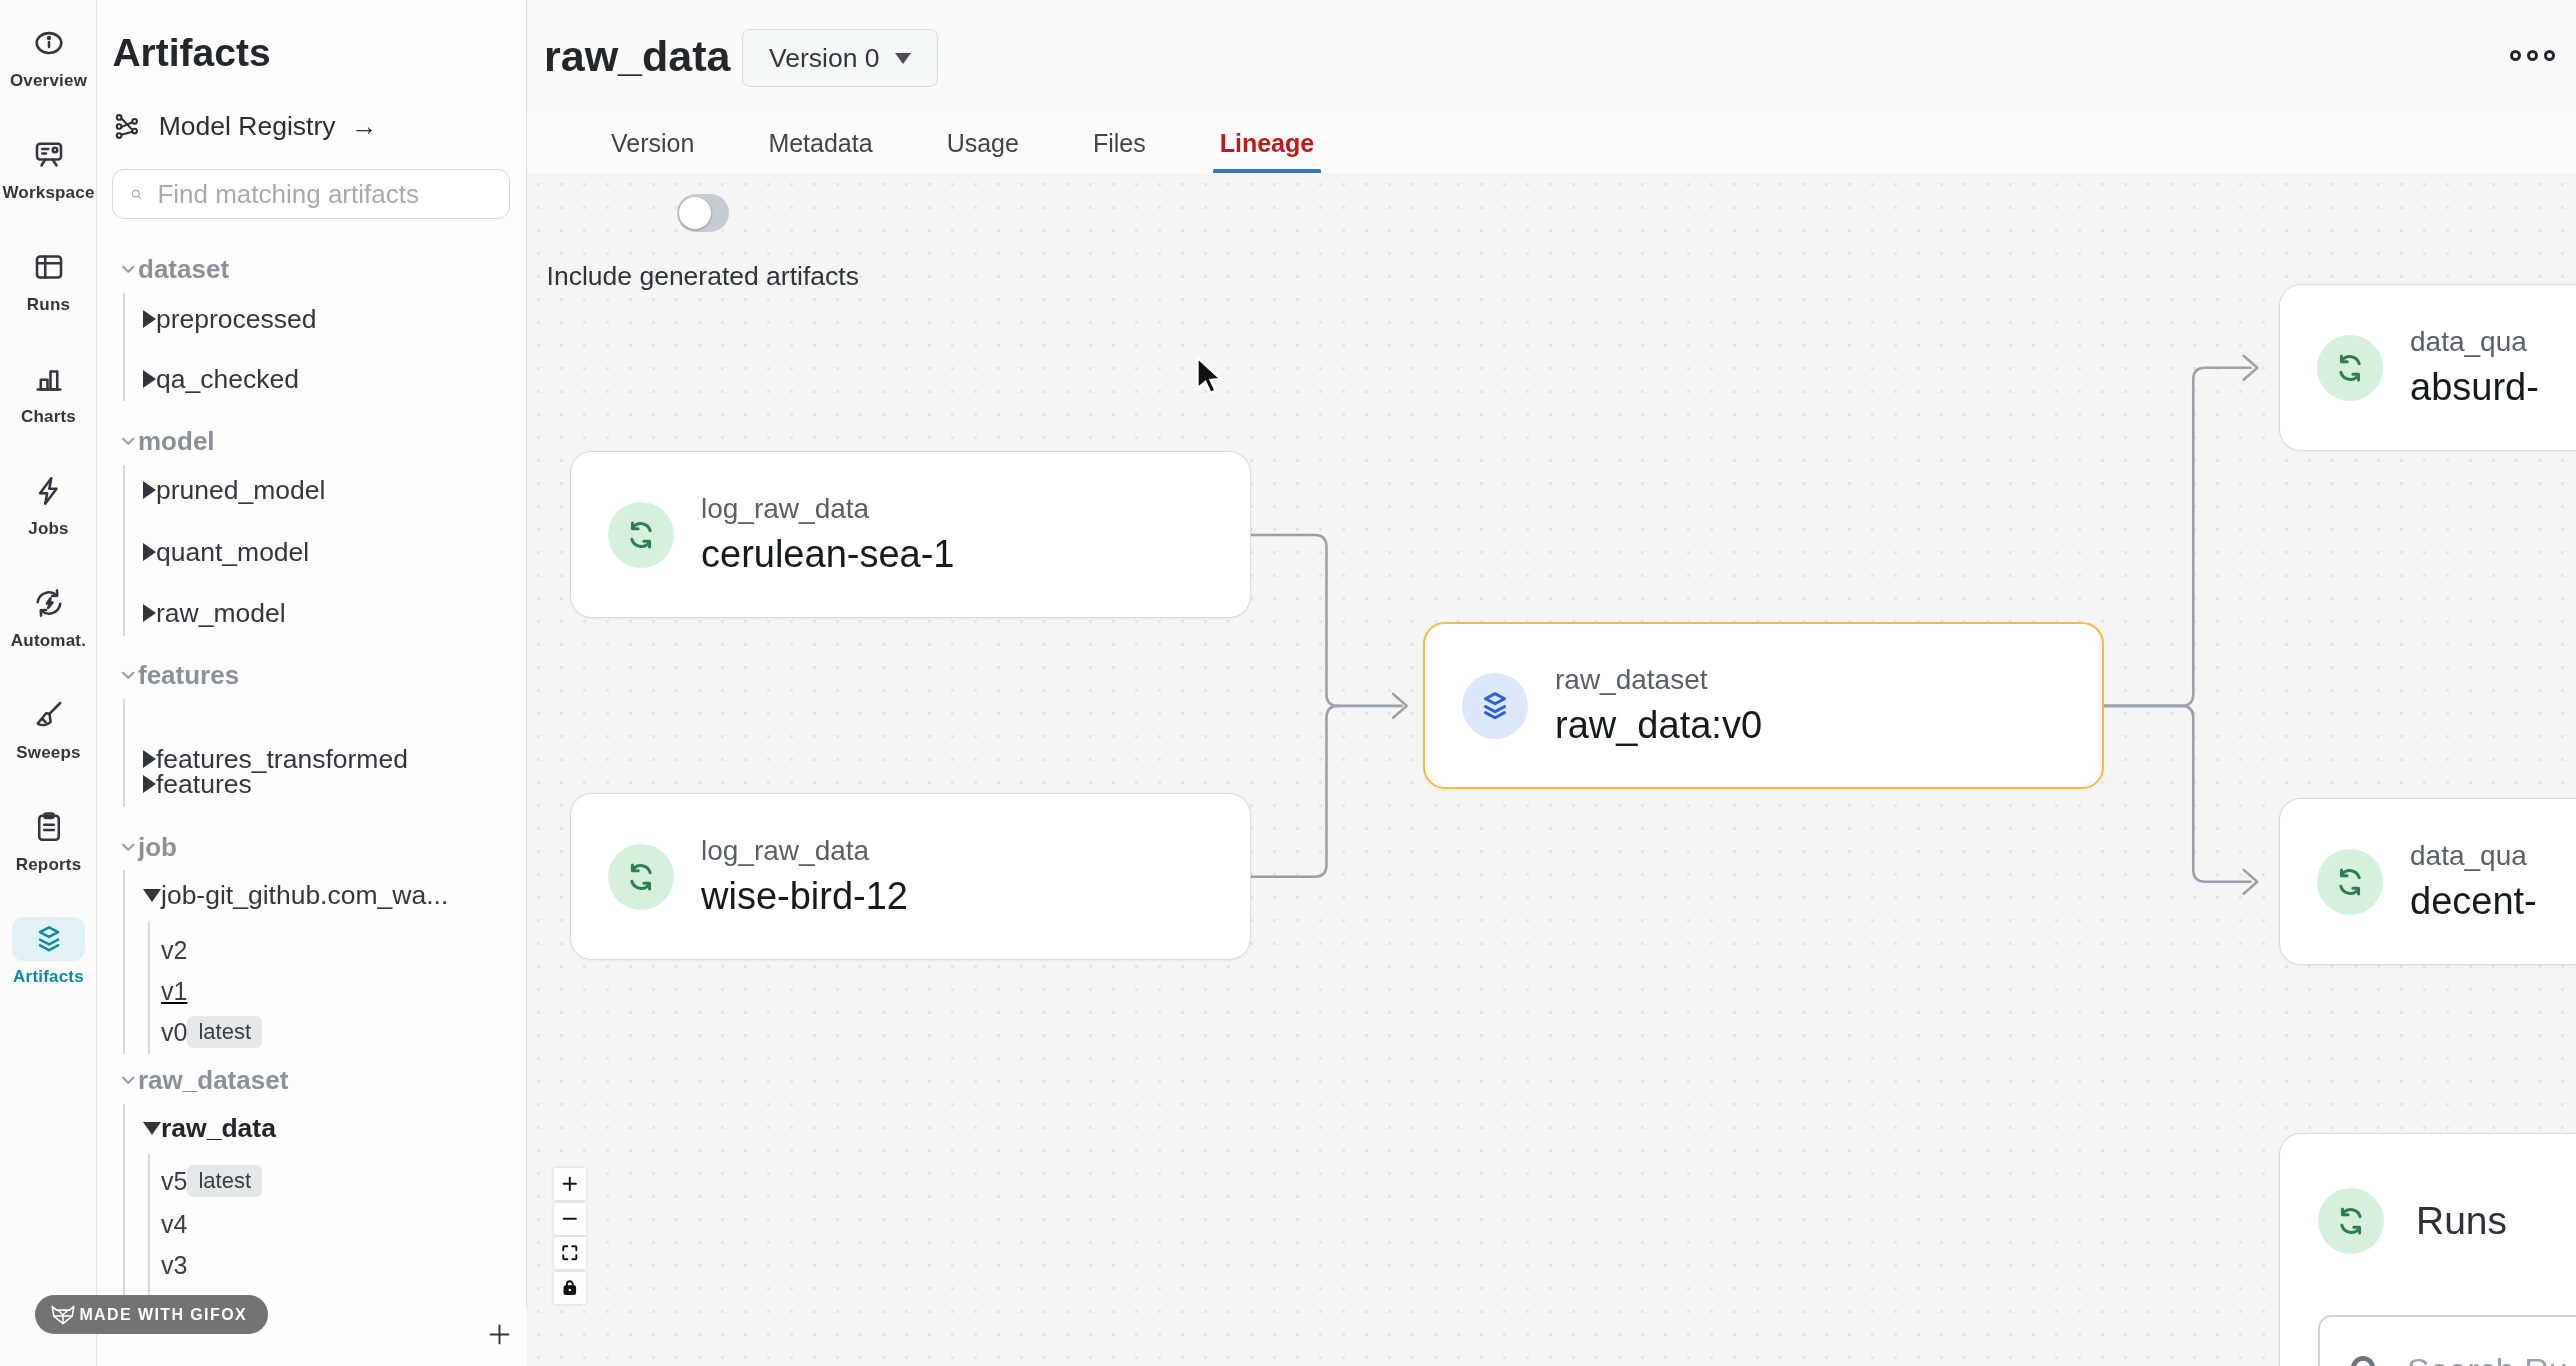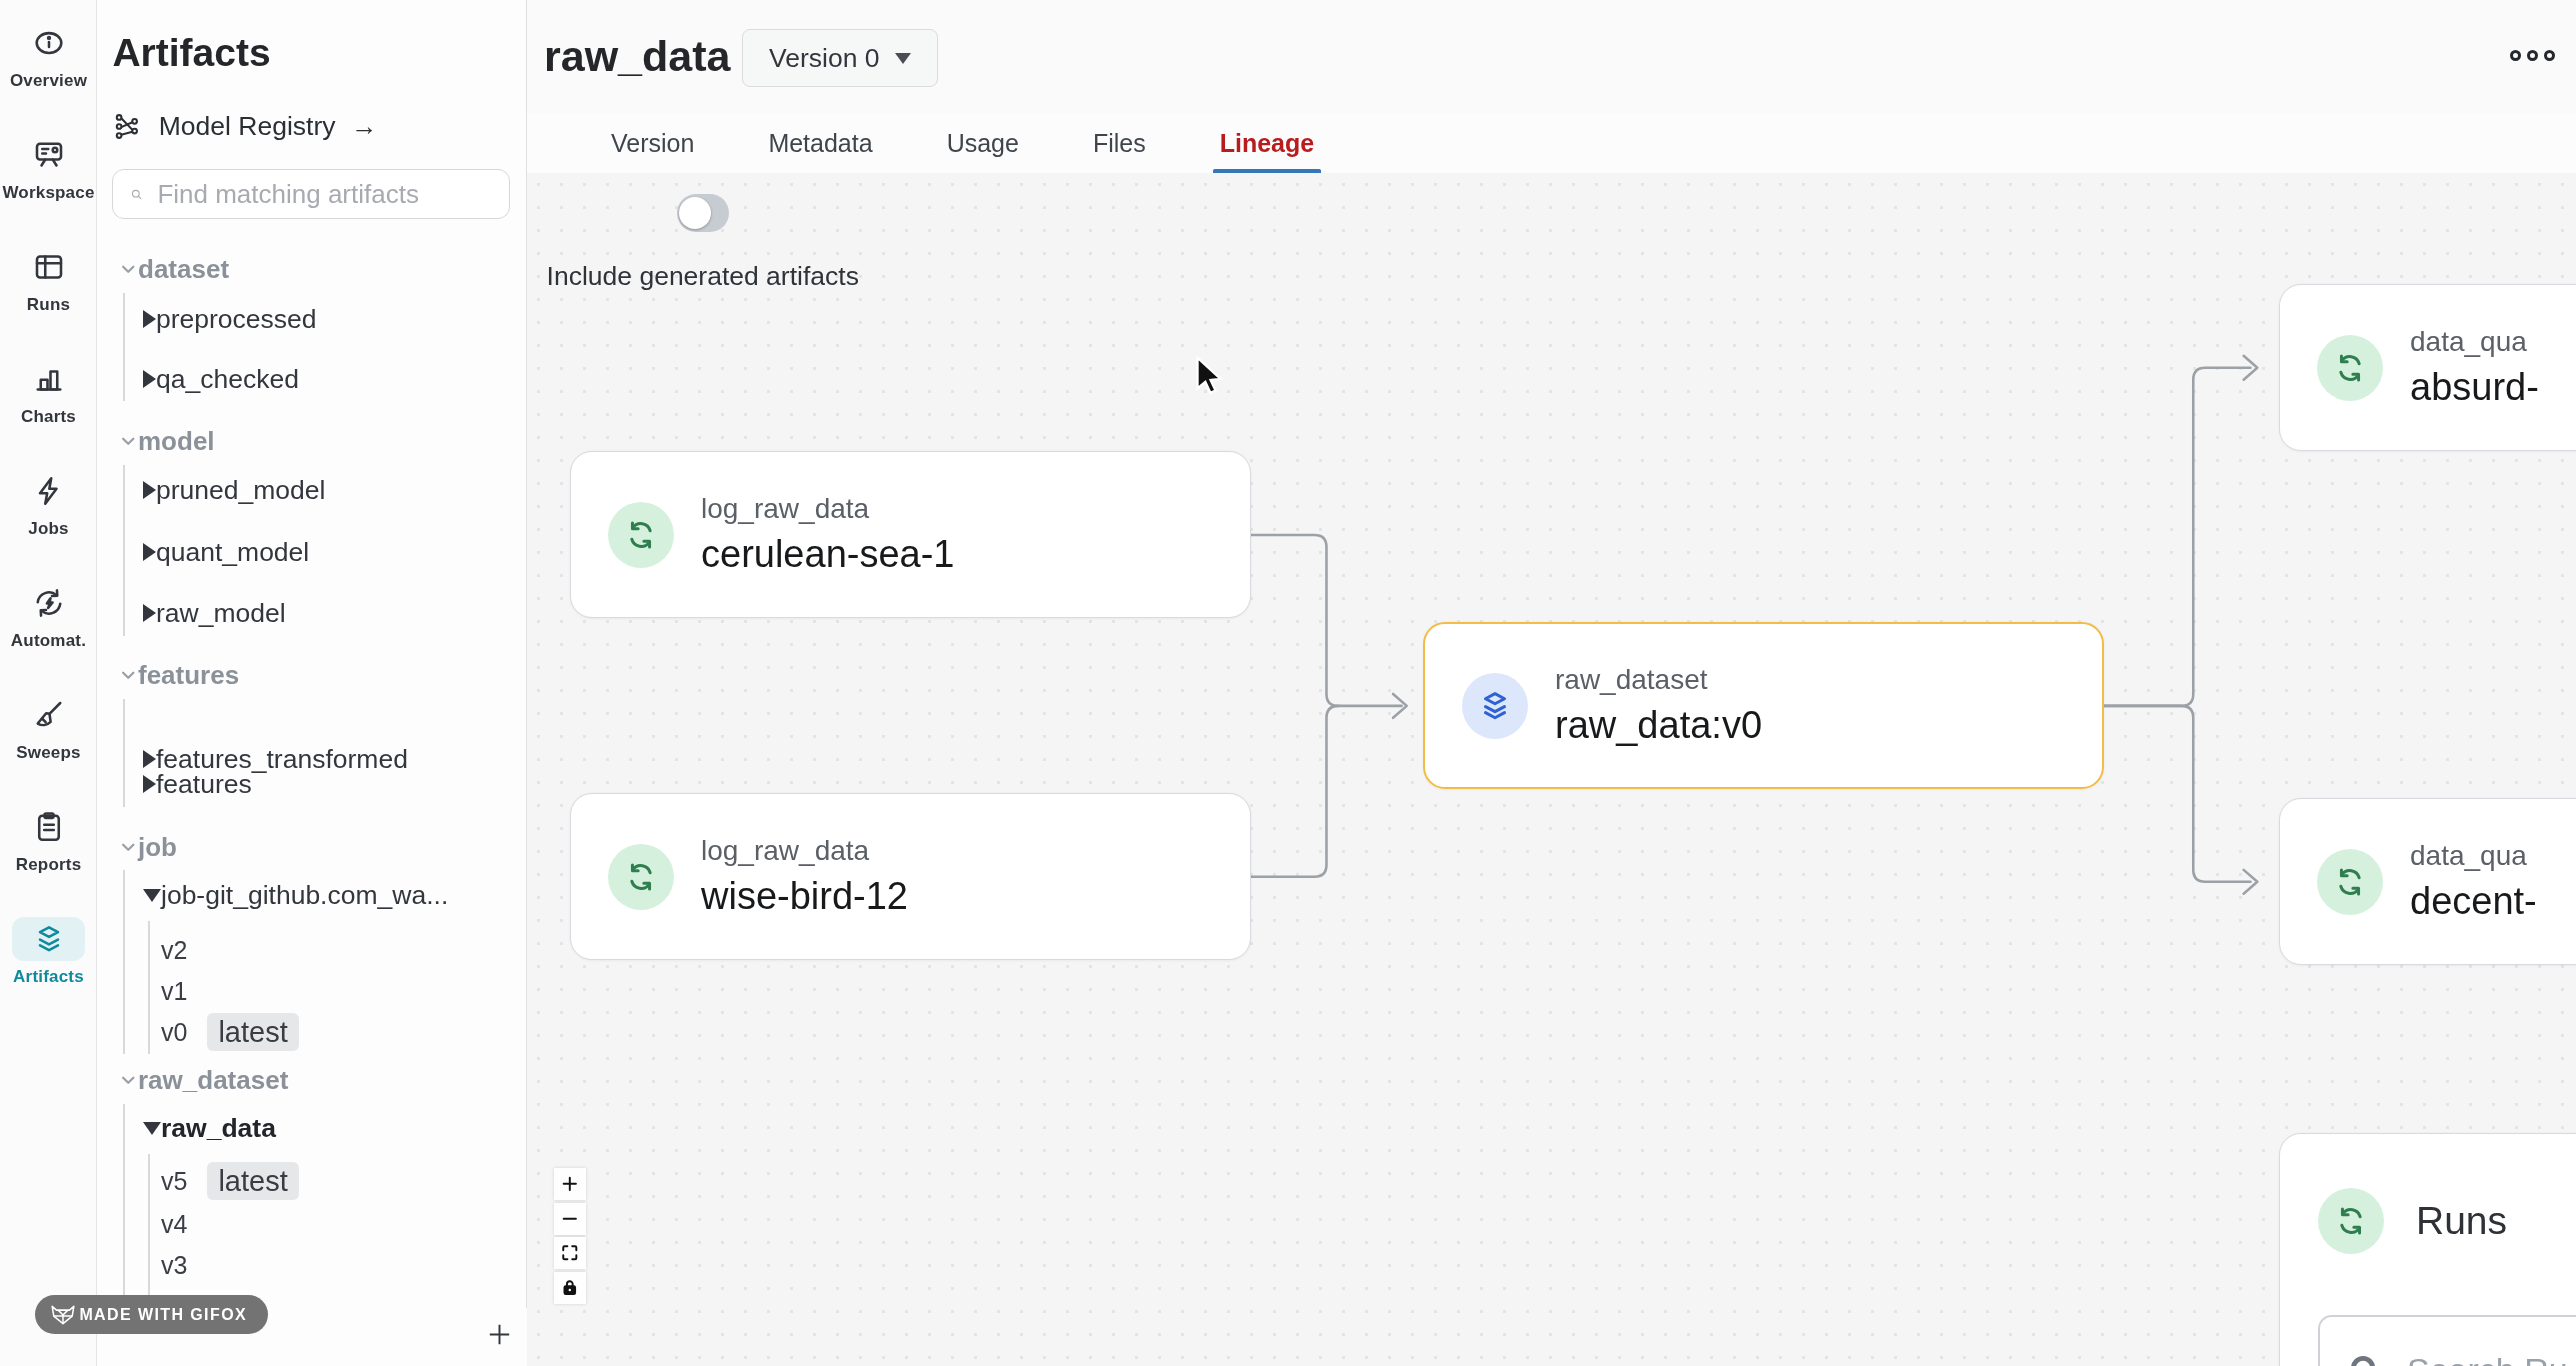--- a/index.html
+++ b/index.html
@@ -31,21 +31,21 @@
   .trow { position:absolute; height:38px; display:flex; align-items:center; cursor:pointer; white-space:nowrap; }
   .trow .sec-label { font-size:26px; color:#8b9198; font-weight:600; }
   .trow .item-label { font-size:26.5px; color:#33373d; }
   .trow.bold .item-label { font-weight:700; color:#222529; }
   .trow .ver-label { font-size:25px; color:#3a3e44; }
   .chev { width:20.5px; height:20.5px; stroke:#9aa0a6; fill:none; stroke-width:2.6; stroke-linecap:round; stroke-linejoin:round; }
   .tri { width:0; height:0; }
   .tri.right { border-top:9.4px solid transparent; border-bottom:9.4px solid transparent; border-left:13px solid #33373d; }
   .tri.down { border-left:9.4px solid transparent; border-right:9.4px solid transparent; border-top:13px solid #33373d; }
   .guide { position:absolute; width:1.7px; background:#d7d9db; }
-  .latest-badge { display:inline-block; background:#e5e7e9; border-radius:6px; padding:2.6px 11px; font-size:29px; color:#393d42; margin-left:20px; }
+  .latest-badge { display:inline-block; background:#e5e7e9; border-radius:6px; padding:2.6px 11px; font-size:22px; color:#393d42; margin-left:0; }
   .sb-divider { position:absolute; left:0; top:1308px; width:430px; height:0.9px; background:#d4d5d7; }
   .sb-bottom { position:absolute; left:0; top:1308px; width:430px; height:58px; background:#fdfdfe; }
   .add-btn { position:absolute; left:383px; top:1315px; width:38px; height:38px; display:flex; align-items:center; justify-content:center; cursor:pointer; }
   .add-btn svg { width:29px; height:29px; stroke:#33373d; stroke-width:1.6; }
 
   
   .main { position:absolute; left:527px; top:0; width:2049px; height:1367px; }
   .m-header { position:absolute; left:0; top:0; width:2049px; height:113px; background:#fafafa; }
   .m-title { position:absolute; left:17px; top:32px; font-size:43px; font-weight:700; color:#24262a; }
   .version-btn { position:absolute; left:215px; top:29px; height:58px; padding:0 26px; display:flex; align-items:center; gap:15.4px; background:#f6f7f7; border:1.7px solid #d9dcdf; border-radius:8px; font-size:26.5px; color:#33373d; cursor:pointer; }
@@ -277,21 +277,21 @@
         </svg>
       <span class="sec-label">job</span>
     </div>
     <div class="trow" style="left:46px; top:876px;">
       <span class="tri down"></span>
       <span class="item-label">job-git_github.com_wa...</span>
     </div>
     <div class="trow" style="left:64px; top:931px;">
       <span class="ver-label">v2</span>
     </div>
-    <div class="trow" style="left:64px; top:972px;">
+    <div class="trow" style="left:64px; top:972px;text-decoration:underline;">
       <span class="ver-label">v1</span>
     </div>
     <div class="trow" style="left:64px; top:1013px;">
       <span class="ver-label">v0</span>
       <span class="latest-badge">latest</span>
     </div>
     <div class="trow" style="left:20.5px; top:1061px;">
       <svg class="chev" viewBox="0 0 24 24">
           <polyline points="6,9 12,15 18,9"></polyline>
         </svg>

